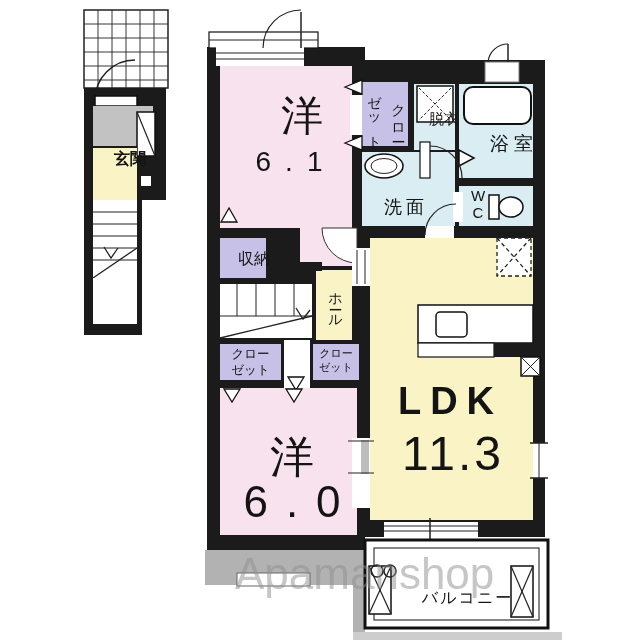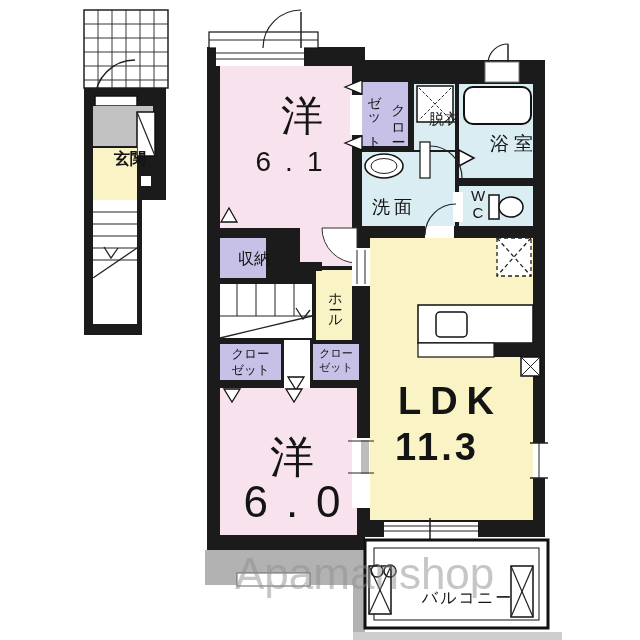--- a/index.html
+++ b/index.html
@@ -204,28 +204,28 @@
     <rect x="353" y="632" width="209" height="8" fill="#cdcdcd"></rect>
   </g>
 </svg>
 
   <div class="lbl" style="left:101px;top:111px;width:58px;font-size:16px;font-weight:600;margin-top:38px;">玄関</div>
   <div class="lbl" style="left:272px;top:88px;width:60px;font-size:42px;">洋</div>
   <div class="lbl" style="left:237px;top:146px;width:118px;font-size:28px;letter-spacing:14px;">6.1</div>
   <div class="lbl vert" style="left:361px;top:85px;width:50px;height:62px;font-size:14px;letter-spacing:4px;line-height:24px;">クローゼット</div>
   <div class="lbl" style="left:407px;top:110px;width:52px;font-size:15px;text-align:right;">脱衣</div>
   <div class="lbl" style="left:484px;top:131px;width:60px;font-size:19px;letter-spacing:5px;">浴室</div>
-  <div class="lbl" style="left:362px;top:195px;width:64px;font-size:18px;letter-spacing:4px;">洗面</div>
+  <div class="lbl" style="left:362px;top:195px;width:64px;font-size:18px;letter-spacing:4px;padding-left:12px;">洗面</div>
   <div class="lbl" style="left:466px;top:187px;width:24px;font-size:15px;line-height:17px;">W
 C</div>
   <div class="lbl" style="left:220px;top:249px;width:68px;font-size:16px;">収納</div>
   <div class="lbl vert" style="left:327px;top:271px;width:18px;height:64px;font-size:14px;letter-spacing:3px;">ホール</div>
   <div class="lbl" style="left:220px;top:346px;width:61px;font-size:12.5px;line-height:16px;">クロー
 ゼット</div>
   <div class="lbl" style="left:313px;top:346px;width:46px;font-size:11px;line-height:14px;">クロー
 ゼット</div>
   <div class="lbl" style="left:262px;top:428px;width:60px;font-size:44px;">洋</div>
   <div class="lbl" style="left:237px;top:477px;width:128px;font-size:44px;letter-spacing:18px;">6.0</div>
   <div class="lbl" style="left:388px;top:380px;width:125px;font-size:38px;letter-spacing:9px;font-weight:bold;">LDK</div>
-  <div class="lbl" style="left:372px;top:426px;width:130px;font-size:38px;letter-spacing:3px;font-weight:bold;">11.3</div>
+  <div class="lbl" style="left:388px;top:426px;width:130px;font-size:48px;letter-spacing:3px;">11.3</div>
   <div class="lbl" style="left:393px;top:588px;width:115px;font-size:16px;letter-spacing:2px;padding-left:17px;">バルコニー</div>
   <div id="watermark" style="left:235px;top:549px;width:280px;font-size:44px;">Apamanshop</div>
 </div>
 
 </body></html>

